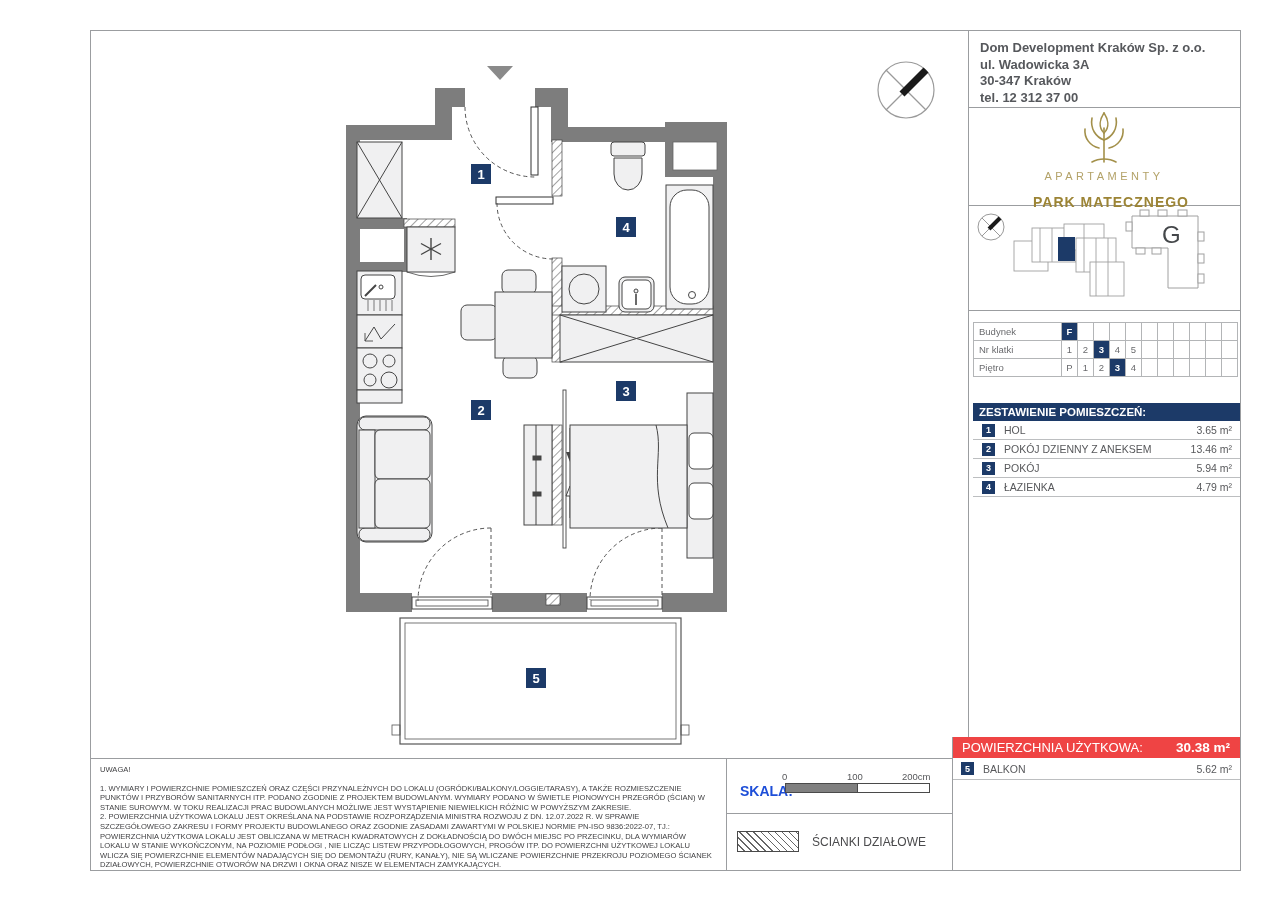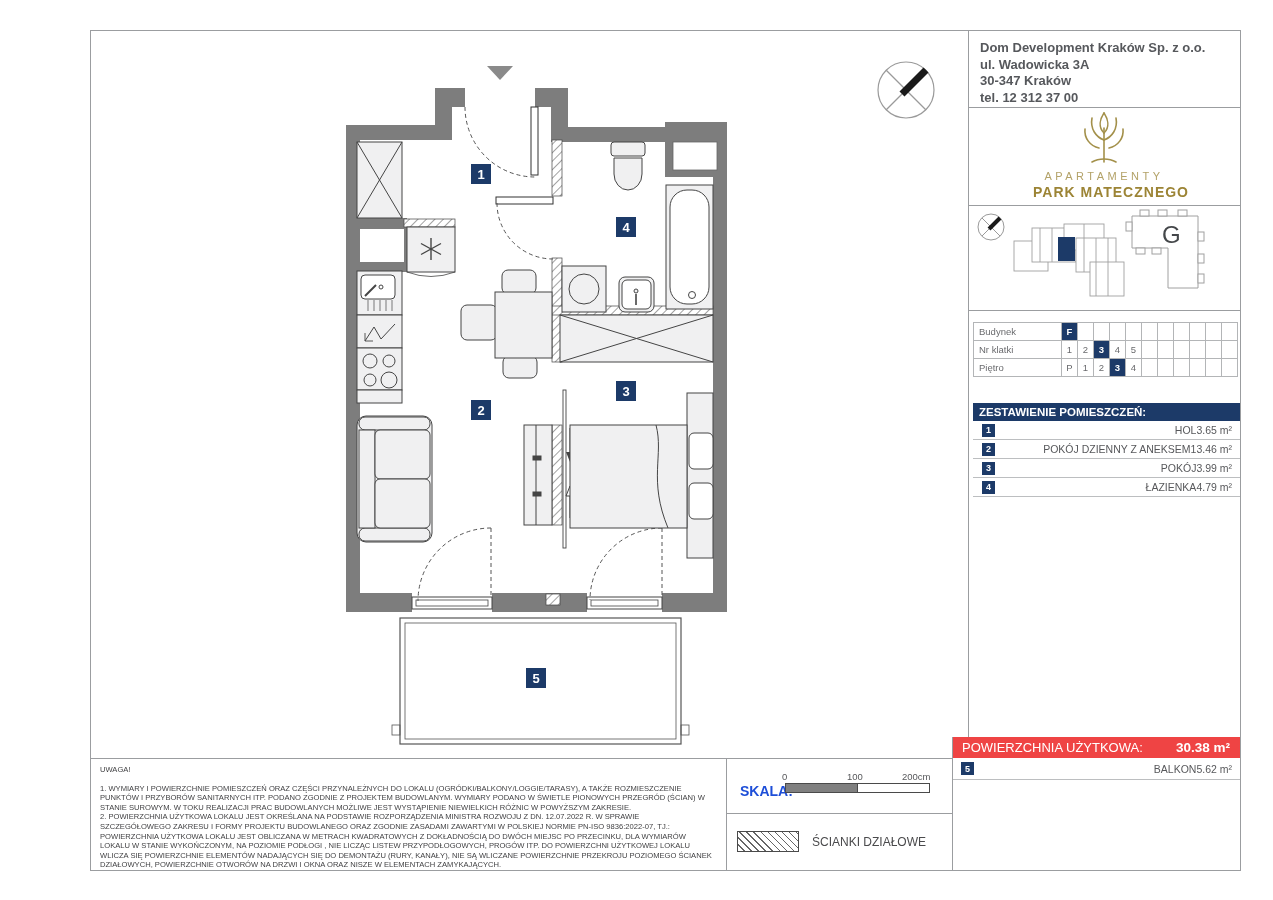--- a/index.html
+++ b/index.html
@@ -19,39 +19,39 @@
   .blobB{position:absolute;left:32px;top:0;width:48px;height:42px;background:#f3701d;border-radius:50%;}
   .blobD{position:absolute;left:36px;top:38px;width:44px;height:26px;background:#e2551f;border-radius:45%;}
   .blobC{position:absolute;left:22px;top:12px;width:62px;height:50px;background:#cd2129;
          border-radius:12px;color:#fff;text-align:center;}
   .blobC .t1{font-size:17px;font-weight:bold;margin-top:9px;letter-spacing:.5px;}
   .blobC .t2{font-size:4.5px;font-weight:bold;letter-spacing:.6px;margin-top:1px;}
 
   
   .brand{position:absolute;left:968px;top:110px;width:272px;text-align:center;}
   .brand .l1{font-size:11px;letter-spacing:3.5px;color:#b3a268;margin-top:2px;}
-  .brand .l2{font-size:14px;font-weight:bold;letter-spacing:1px;color:#9c8435;margin-top:2px;padding-left:14px;}
+  .brand .l2{font-size:14px;font-weight:bold;letter-spacing:1px;color:#9c8435;margin-top:12px;padding-left:14px;}
 
   
   .utable{position:absolute;left:973px;top:322px;border-top:1px solid #b3b5b7;border-left:1px solid #b3b5b7;}
   .utr{display:flex;height:18px;}
   .utl{width:88px;font-size:9.5px;color:#6a6b6e;border-right:1px solid #b3b5b7;
        border-bottom:1px solid #b3b5b7;display:flex;align-items:center;padding-left:5px;box-sizing:border-box;}
   .utc{width:16px;font-size:9.5px;color:#6a6b6e;border-right:1px solid #b3b5b7;
        border-bottom:1px solid #b3b5b7;display:flex;align-items:center;justify-content:center;box-sizing:border-box;}
   .utc.hl{background:#1c3a68;color:#fff;font-weight:bold;}
 
   
   .zhead{position:absolute;left:973px;top:403px;width:267px;height:18px;background:#1c3a68;color:#fff;
          font-size:11.5px;font-weight:bold;display:flex;align-items:center;padding-left:6px;box-sizing:border-box;}
   .zrow{position:absolute;left:973px;width:267px;height:19px;border-bottom:1px solid #bcbec0;
         display:flex;align-items:center;box-sizing:border-box;}
   .numsq{width:13px;height:13px;background:#1c3a68;color:#fff;font-size:9px;font-weight:bold;
          display:flex;align-items:center;justify-content:center;margin-left:9px;flex:0 0 13px;}
-  .zname{font-size:10.5px;color:#57585b;margin-left:9px;flex:1;text-align:right;}
+  .zname{font-size:10.5px;color:#57585b;margin-left:9px;flex:1;}
   .zarea{font-size:10.5px;color:#57585b;margin-right:8px;text-align:right;}
 
   
   .sumbar{position:absolute;left:952px;top:737px;width:288px;height:21px;background:#ef4444;color:#fff;
           display:flex;align-items:center;box-sizing:border-box;}
   .sumbar .lab{font-size:13px;margin-left:10px;}
   .sumbar .val{font-size:13.5px;font-weight:bold;margin-left:auto;margin-right:10px;}
   .balrow{position:absolute;left:952px;top:758px;width:288px;height:22px;display:flex;align-items:center;
           border-bottom:1px solid #bcbec0;box-sizing:border-box;}
 
@@ -382,21 +382,21 @@
     <div class="zarea">3.65 m²</div>
   </div>
   <div class="zrow" style="top:440px;">
     <div class="numsq">2</div>
     <div class="zname">POKÓJ DZIENNY Z ANEKSEM</div>
     <div class="zarea">13.46 m²</div>
   </div>
   <div class="zrow" style="top:459px;">
     <div class="numsq">3</div>
     <div class="zname">POKÓJ</div>
-    <div class="zarea">3.99 m²</div>
+    <div class="zarea">5.94 m²</div>
   </div>
   <div class="zrow" style="top:478px;">
     <div class="numsq">4</div>
     <div class="zname">ŁAZIENKA</div>
     <div class="zarea">4.79 m²</div>
   </div>
 
   <div class="sumbar">
     <div class="lab">POWIERZCHNIA UŻYTKOWA:</div>
     <div class="val">30.38 m²</div>

